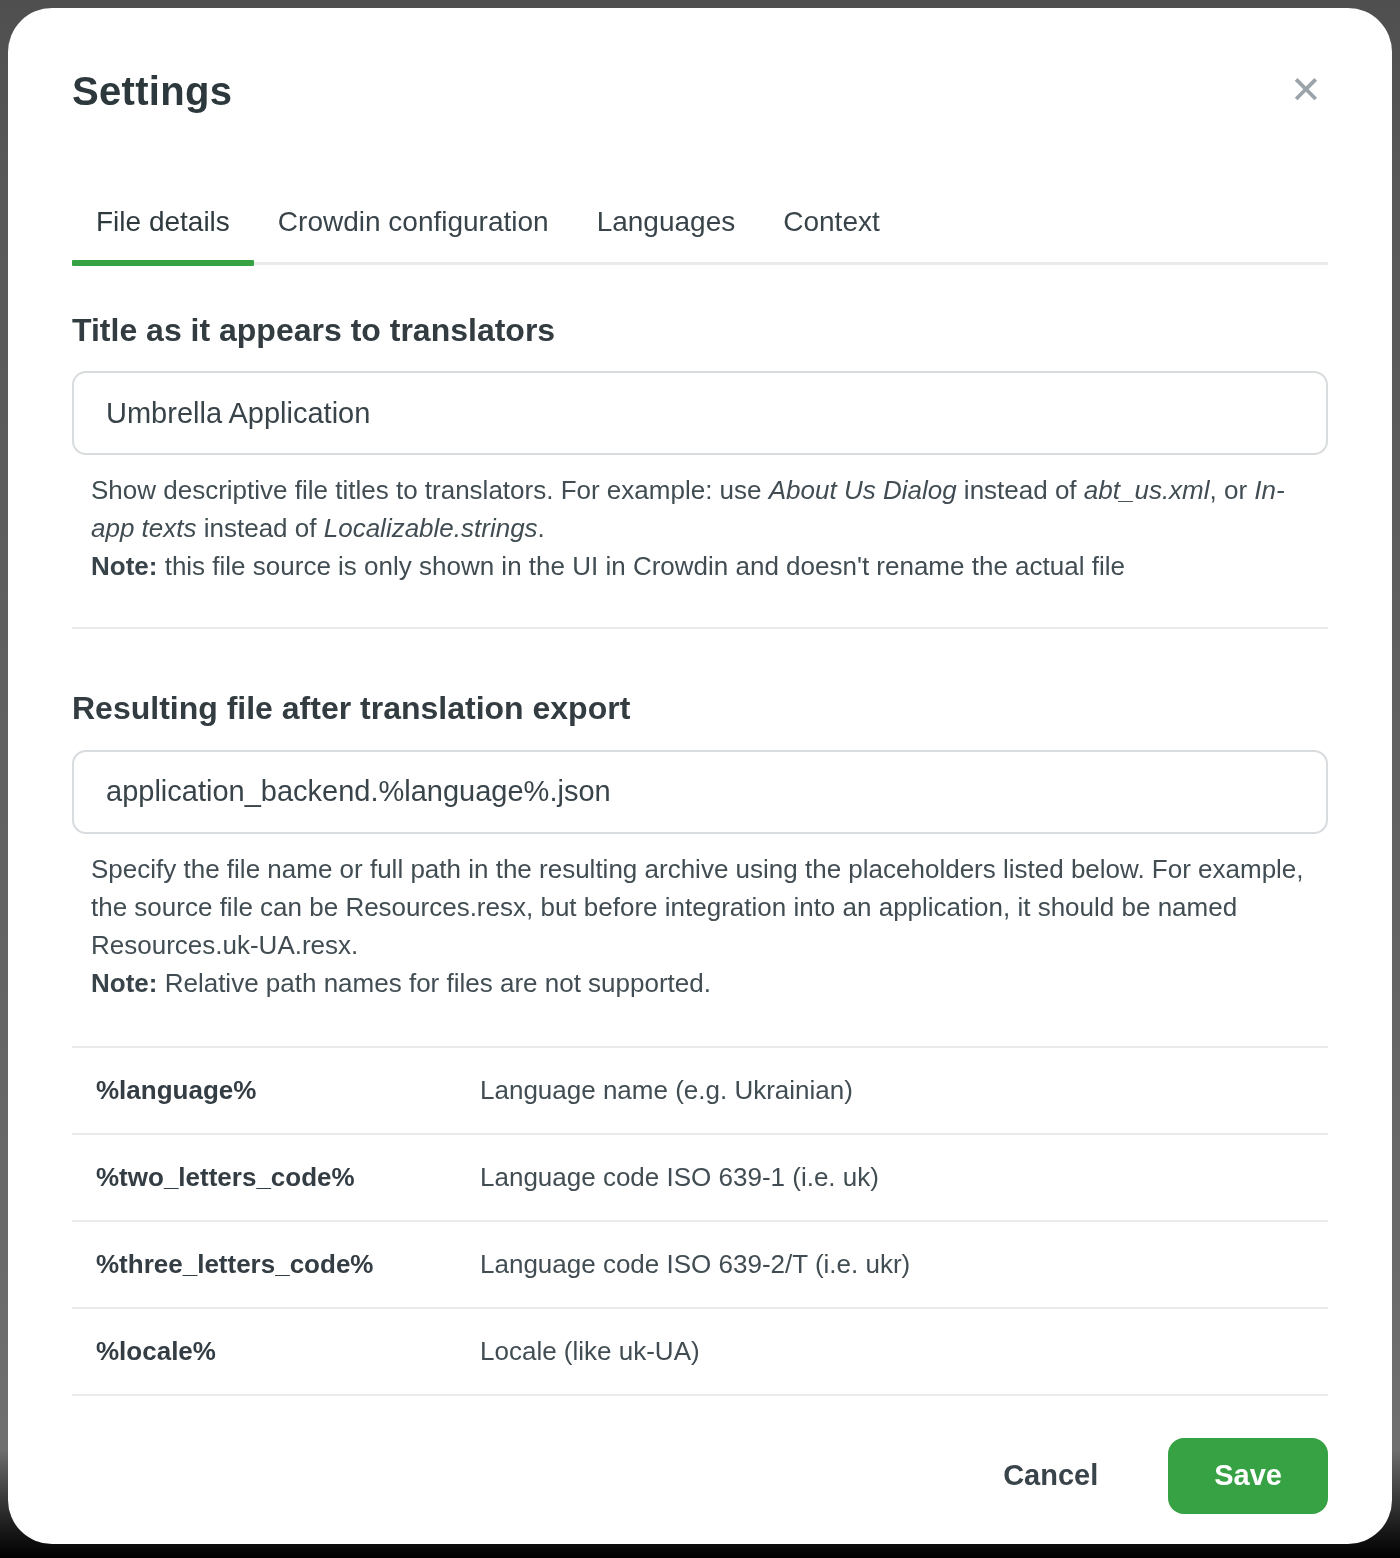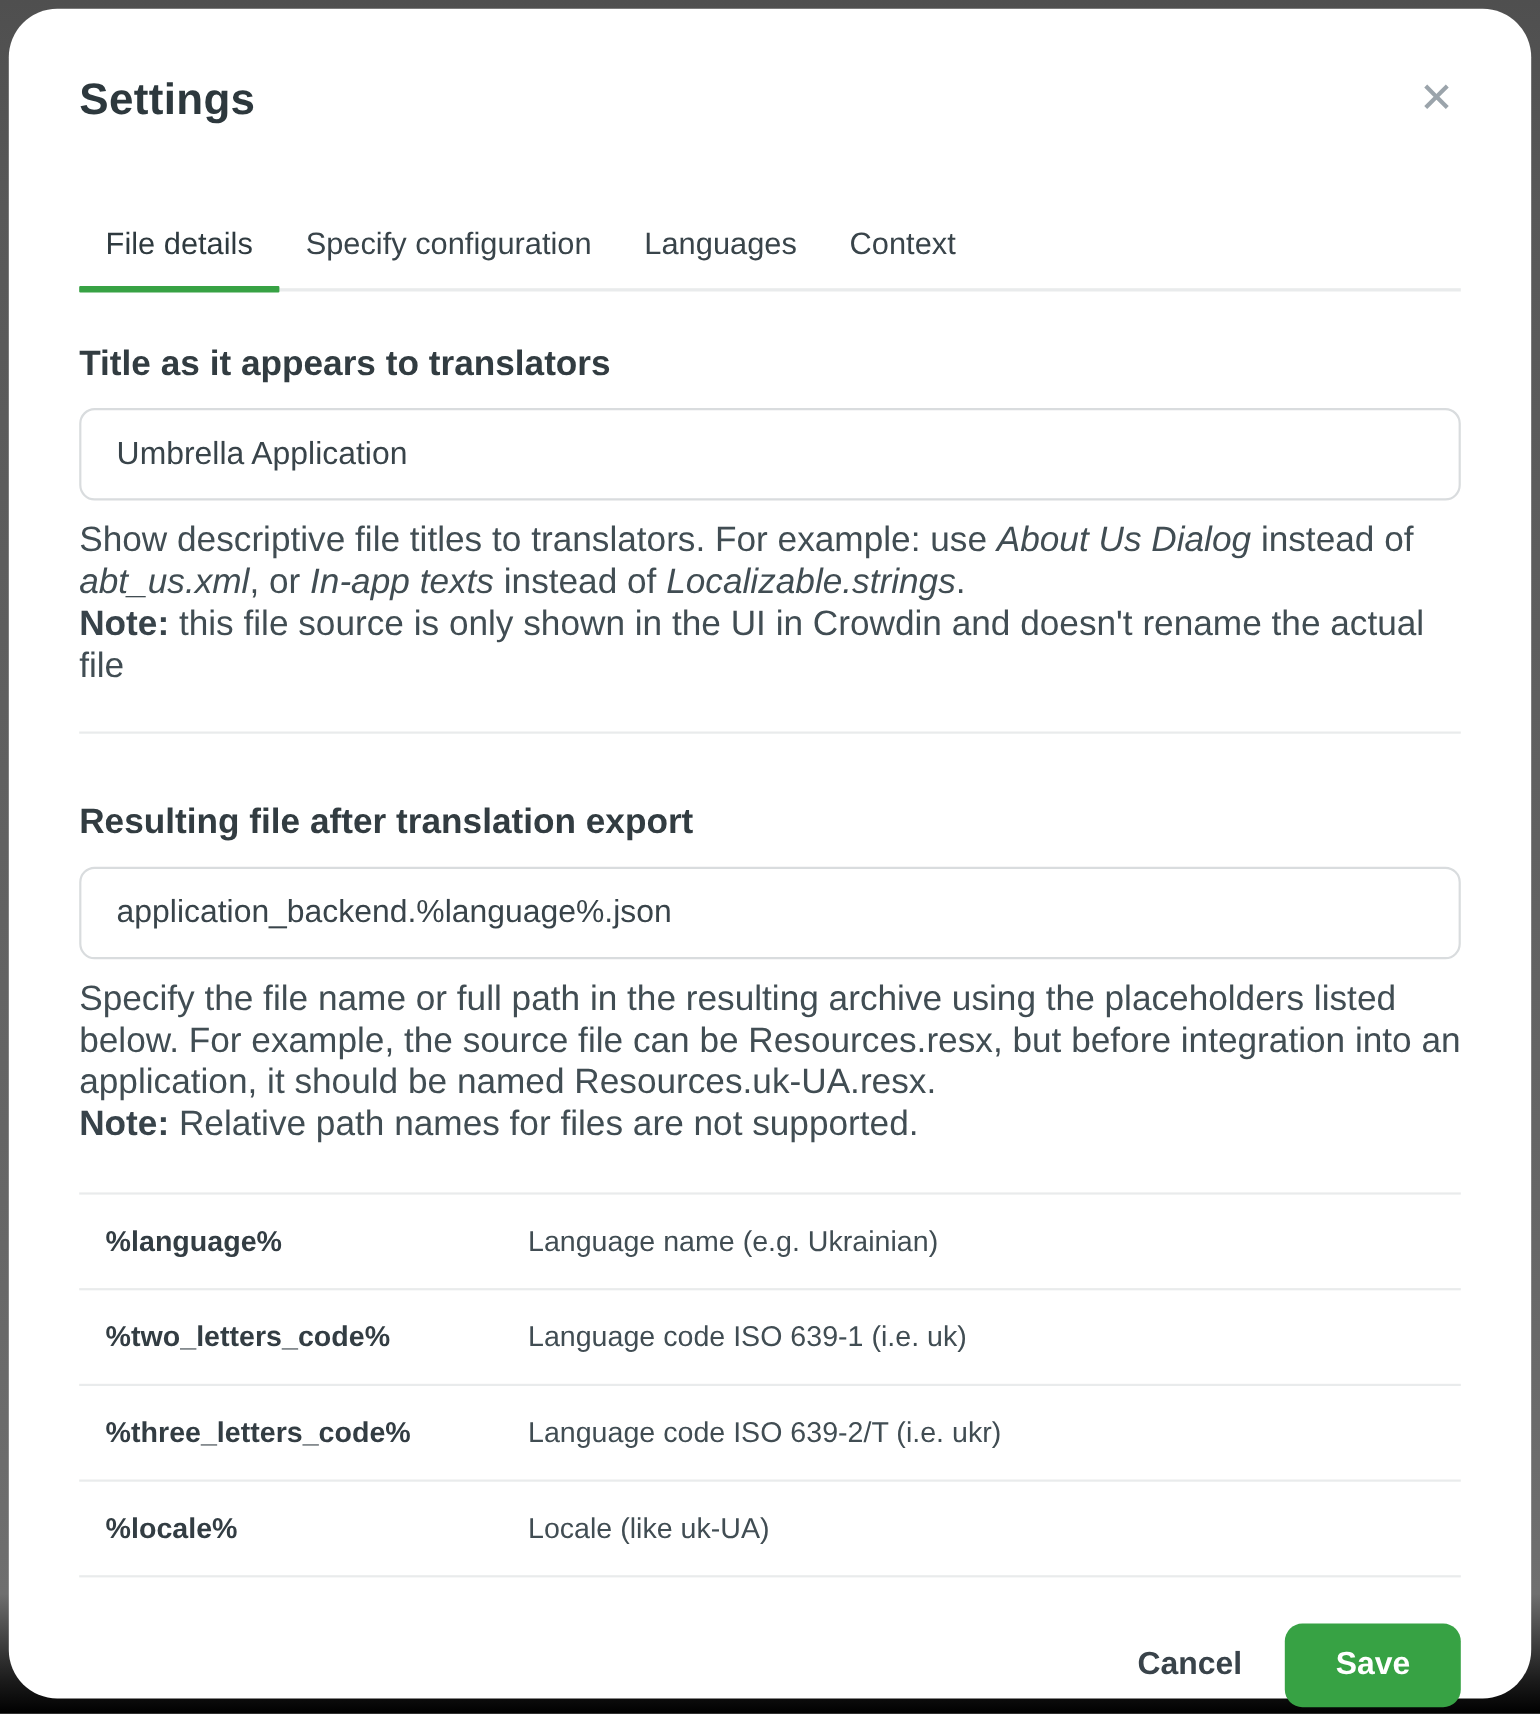--- a/index.html
+++ b/index.html
@@ -45,59 +45,59 @@
     margin-top:46px;font-size:32px;font-weight:700;color:#323c41;line-height:1.2;
   }
   .section-label.second{margin-top:60px;}
   .text-input{
     display:block;width:100%;box-sizing:border-box;height:84px;margin-top:22px;
     border:2px solid var(--border);border-radius:14px;background:#fff;
     padding:0 32px;font-size:29px;color:#39444a;outline:none;
     font-family:"Liberation Sans","DejaVu Sans",sans-serif;
   }
   .help{
-    margin-top:16px;font-size:32px;line-height:38px;color:#414d53;
+    margin-top:16px;font-size:26px;line-height:38px;color:#414d53;margin-left:19px;
   }
   .help em{font-style:italic;}
   .help .note{font-weight:700;color:#38434a;}
   .divider{height:2px;background:var(--line);margin-top:42px;}
   .ph-table{margin-top:44px;border-bottom:2px solid var(--line);}
   .prow{
     display:flex;align-items:flex-start;border-top:2px solid var(--line);
     padding:27px 0 27px 24px;font-size:26px;
   }
   .pkey{width:384px;flex:none;font-weight:700;color:#333d43;}
   .pdesc{flex:1;color:#414d53;}
   .footer{
     display:flex;justify-content:flex-end;align-items:center;margin-top:42px;
   }
   .cancel-btn{
     font-size:29px;font-weight:700;color:#39434a;cursor:pointer;
     padding:18px 26px;border-radius:12px;background:transparent;border:none;
     font-family:"Liberation Sans","DejaVu Sans",sans-serif;
   }
   .save-btn{
-    margin-left:13px;height:76px;padding:0 46px;border:none;border-radius:16px;
+    margin-left:44px;height:76px;padding:0 46px;border:none;border-radius:16px;
     background:var(--green);color:#ffffff;font-size:29px;font-weight:700;cursor:pointer;
     font-family:"Liberation Sans","DejaVu Sans",sans-serif;
   }
 </style>
 </head>
 <body>
 
 <div class="modal">
 
   <div class="modal-header">
     <div class="modal-title">Settings</div>
     <div class="close-btn">✕</div>
   </div>
 
   <div class="tabs">
     <div class="tab active">File details</div>
-    <div class="tab">Specify configuration</div>
+    <div class="tab">Crowdin configuration</div>
     <div class="tab">Languages</div>
     <div class="tab">Context</div>
   </div>
 
   <div class="section-label">Title as it appears to translators</div>
   <input class="text-input" type="text" value="Umbrella Application" style="">
   <div class="help">
     <div><span>Show descriptive file titles to translators. For example: use </span><em>About Us Dialog</em><span> instead of </span><em>abt_us.xml</em><span>, or </span><em>In-app texts</em><span> instead of </span><em>Localizable.strings</em><span>.</span></div>
     <div><span class="note">Note:</span><span> this file source is only shown in the UI in Crowdin and doesn't rename the actual file</span></div>
   </div>

